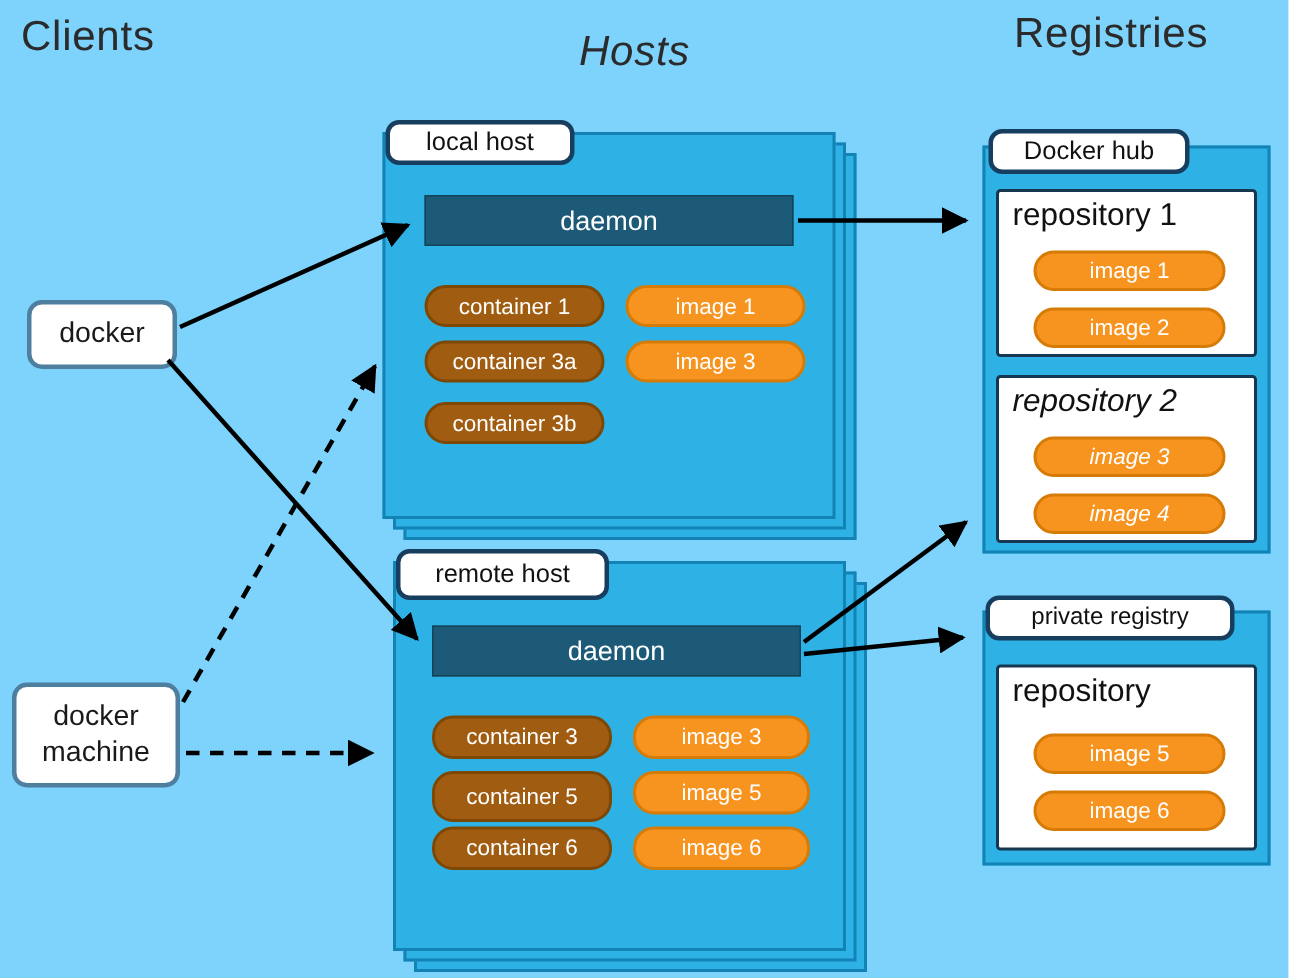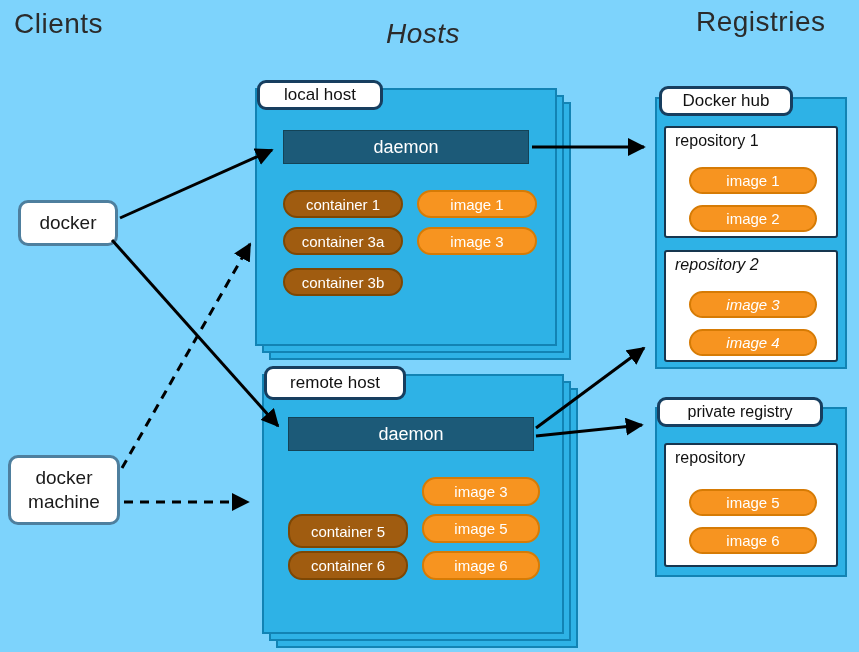--- a/index.html
+++ b/index.html
@@ -22,35 +22,35 @@
   .daemon { position:absolute; background:#1c5a78; border:1px solid #134357; color:#fff;
     display:flex; align-items:center; justify-content:center; font-size:18px; z-index:3; }
 
   .pill { position:absolute; border-radius:14px; color:#fff; display:flex; align-items:center;
     justify-content:center; font-size:15px; z-index:3; }
   .container-pill { background:#a05c10; border:2px solid #7d4704; }
   .image-pill { background:#f79420; border:2px solid #d67b05; }
 
   .repo-box { position:absolute; background:#fff; border:2px solid #17364f; border-radius:3px;
     z-index:3; color:#111; }
-  .repo-name { position:absolute; left:9px; top:4px; font-size:16px; }
+  .repo-name { position:absolute; left:9px; top:4px; font-size:21px; }
   .repo-pill { position:absolute; left:23px; width:128px; height:27px; border-radius:14px;
     background:#f79420; border:2px solid #d67b05; color:#fff; display:flex; align-items:center;
     justify-content:center; font-size:15px; }
 
   svg.arrows { position:absolute; left:0; top:0; z-index:10; pointer-events:none; }
 </style>
 </head>
 <body>
 
 <div class="canvas">
 
   <div class="header" style="left:14px; top:8px;">Clients</div>
   <div class="header" style="left:386px; top:18px;font-style:italic;">Hosts</div>
-  <div class="header" style="left:676px; top:6px;margin-left:20px;">Registries</div>
+  <div class="header" style="left:676px; top:6px;">Registries</div>
 
   <div class="client-box" style="left:18px; top:200px; width:100px; height:46px;">
     <span>docker</span>
   </div>
   <div class="client-box" style="left:8px; top:455px; width:112px; height:70px;">
     <span>docker</span>
     <span>machine</span>
   </div>
 
   <div class="stack-layer" style="left:269px; top:102px; width:302px; height:258px; z-index:0;"></div>
@@ -68,20 +68,21 @@
   <div class="pill image-pill" style="left:417px; top:227px; width:120px; height:28px;">image 3</div>
 
   <div class="stack-layer" style="left:276px; top:388px; width:302px; height:260px; z-index:0;"></div>
   <div class="stack-layer" style="left:269px; top:381px; width:302px; height:260px; z-index:1;"></div>
   <div class="panel" style="left:262px; top:374px; width:302px; height:260px;"></div>
   <div class="tab" style="left:264px; top:366px; width:142px; height:34px;">
     <span>remote host</span>
   </div>
   <div class="daemon" style="left:288px; top:417px; width:246px; height:34px;">daemon</div>
 
+  <div class="pill container-pill" style="left:288px; top:477px; width:120px; height:29px;">container 3</div>
   <div class="pill container-pill" style="left:288px; top:514px; width:120px; height:34px;">container 5</div>
   <div class="pill container-pill" style="left:288px; top:551px; width:120px; height:29px;">container 6</div>
   <div class="pill image-pill" style="left:422px; top:477px; width:118px; height:29px;">image 3</div>
   <div class="pill image-pill" style="left:422px; top:514px; width:118px; height:29px;">image 5</div>
   <div class="pill image-pill" style="left:422px; top:551px; width:118px; height:29px;">image 6</div>
 
   <div class="panel" style="left:655px; top:97px; width:192px; height:272px;"></div>
   <div class="tab" style="left:659px; top:86px; width:134px; height:30px;">
     <span>Docker hub</span>
   </div>

